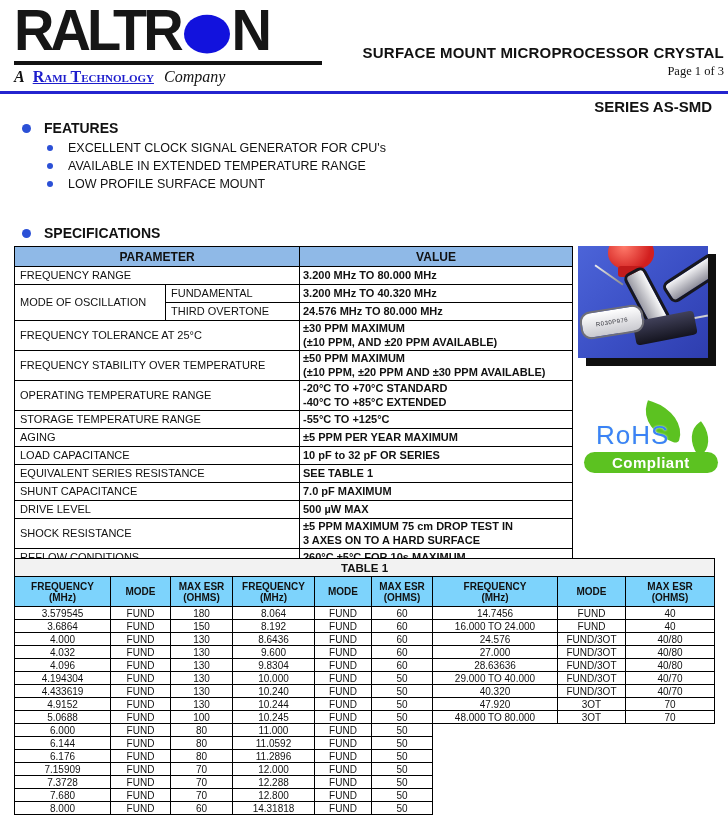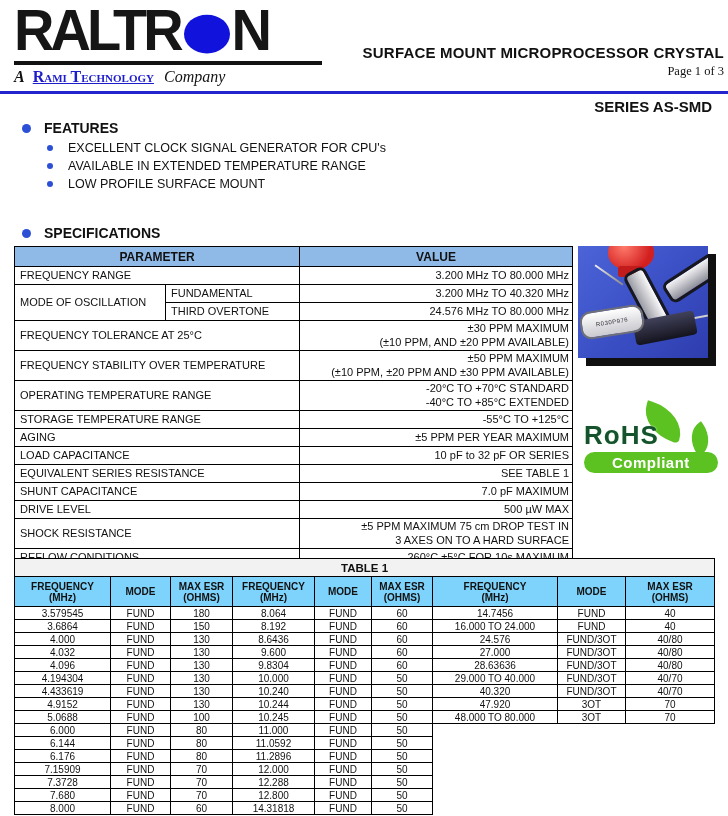--- a/index.html
+++ b/index.html
@@ -34,21 +34,21 @@
   .feature-items{margin-top:5px;}
   .feature-item{display:flex;align-items:center;margin:4px 0 4px 25px;font-size:12.5px;}
   .bullet-sm{width:6px;height:6px;border-radius:50%;background:#2b50d6;margin-right:15px;flex:0 0 auto;}
 
   
   #spec-table{position:absolute;left:14px;top:246px;width:558px;border-collapse:collapse;table-layout:fixed;}
   #spec-table th,#spec-table td{border:1px solid #000;}
   #spec-table th{background:#8fb9e7;font-size:12px;font-weight:bold;height:17px;}
   #spec-table td{font-size:11px;height:15px;line-height:13px;padding:1px 3px;}
   #spec-table td.param,#spec-table td.sub{text-align:left;padding-left:5px;}
-  #spec-table td.val{text-align:right;}
+  #spec-table td.val{text-align:left;font-weight:bold;}
   #spec-table td.val div{line-height:13.5px;}
 
   
   .photo-shadow{position:absolute;left:586px;top:254px;width:130px;height:112px;background:#101010;}
   .photo{position:absolute;left:578px;top:246px;width:130px;height:112px;overflow:hidden;
          background:linear-gradient(135deg,#4c64d8 0%,#3a4ec4 55%,#2e3dae 100%);}
   .pin-head{position:absolute;left:30px;top:-12px;width:46px;height:36px;border-radius:50% 50% 45% 45%;
             background:radial-gradient(circle at 35% 35%,#ff7a6a,#d21f1f 70%);}
   .pin-collar{position:absolute;left:40px;top:20px;width:26px;height:11px;border-radius:3px;background:#c11b1b;}
   .pin-needle{position:absolute;left:14px;top:28px;width:34px;height:2px;transform:rotate(35deg);
@@ -67,21 +67,21 @@
         border:2px solid #6f6f77;border-radius:11px;transform:rotate(-9deg);
         display:flex;align-items:center;justify-content:center;}
   .xtl4 .lbl{font-size:6px;color:#33333b;letter-spacing:0.5px;}
 
   
   #rohs{position:absolute;left:584px;top:414px;width:132px;height:66px;}
   .rohs-leaf1{position:absolute;right:32px;top:-8px;width:42px;height:32px;background:#5cc221;
               border-radius:0 95% 12% 95%;transform:rotate(18deg);}
   .rohs-leaf2{position:absolute;right:2px;top:14px;width:28px;height:22px;background:#5cc221;
               border-radius:0 95% 12% 95%;transform:rotate(55deg);}
-  .rohs-text{position:absolute;left:0;top:6px;font-size:26px;font-weight:bold;color:#14532d;
+  .rohs-text{position:absolute;left:12px;top:6px;font-size:26px;font-weight:normal;color:#3b82f6;
              letter-spacing:1px;text-shadow:0 0 2px #eaffe0;}
   .rohs-pill{position:absolute;left:0;top:38px;background:#5cc221;color:#fff;font-weight:bold;
              font-size:15px;padding:2px 28px;border-radius:13px;letter-spacing:0.5px;}
 
   
   #table1{position:absolute;left:14px;top:558px;width:700px;border-collapse:collapse;table-layout:fixed;}
   #table1 th,#table1 td{border:1px solid #000;text-align:center;}
   #table1 .t1-banner th{background:#f2f2f2;font-size:11.5px;font-weight:bold;height:15px;}
   #table1 .t1-head th{background:#7dd3fc;font-size:10px;font-weight:bold;line-height:11px;
                       height:29px;white-space:pre-line;padding:0 1px;}

